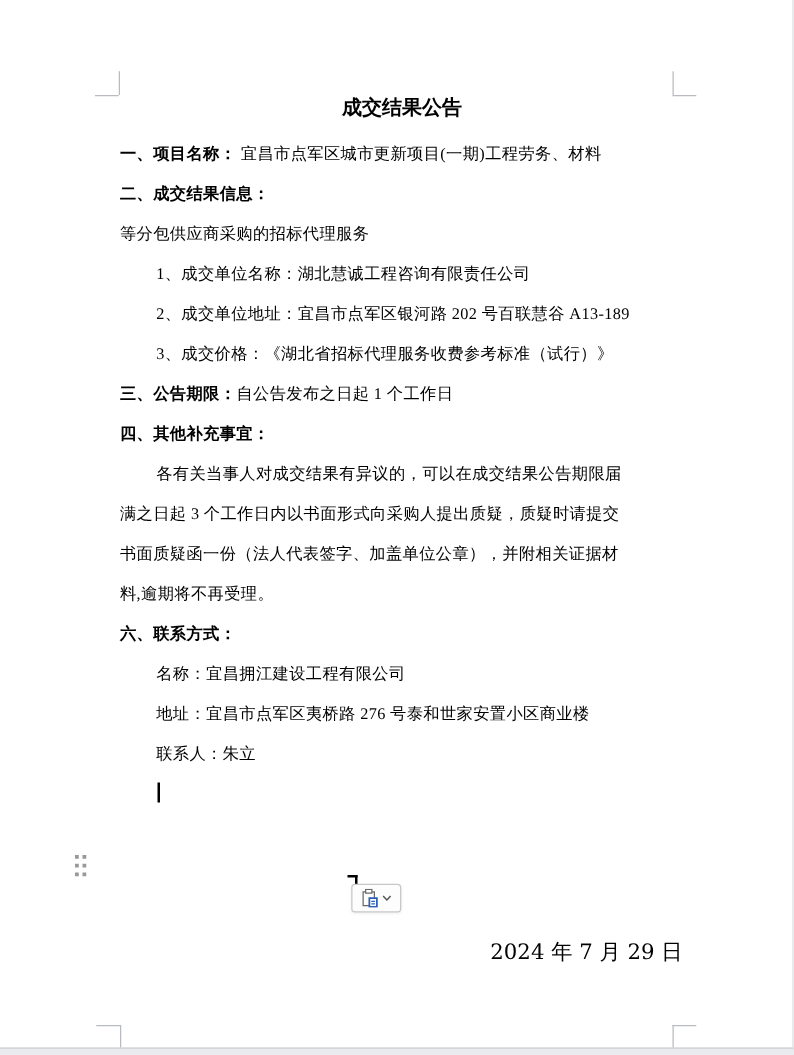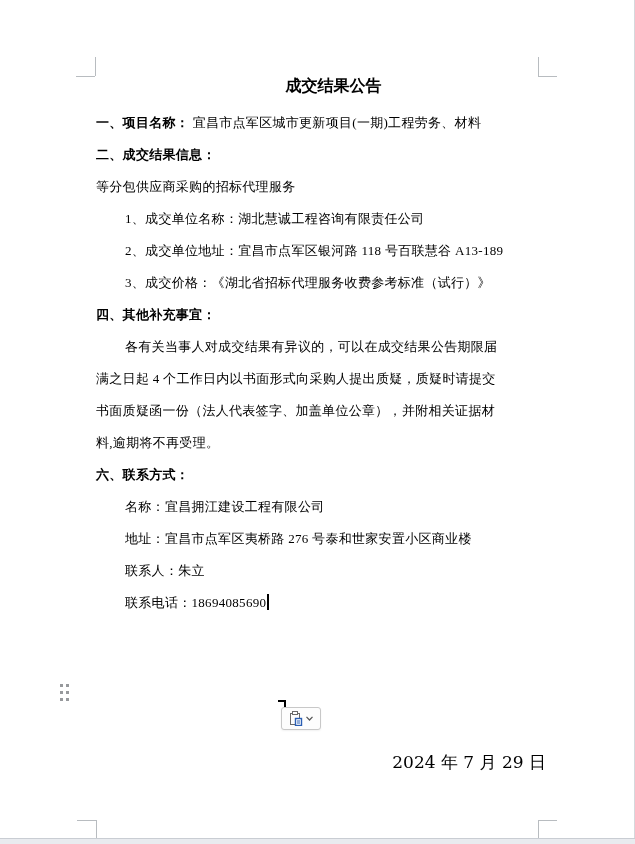--- a/index.html
+++ b/index.html
@@ -22,21 +22,21 @@
   }
   
   .crop{position:absolute;}
   .crop .v{position:absolute;width:1px;height:19px;background:#b8bcc0;}
   .crop .h{position:absolute;height:1px;width:19px;background:#b8bcc0;}
   .crop-tl .v{left:19px;top:0;}   .crop-tl .h{left:0;top:19px;}
   .crop-tr .v{left:0;top:0;}      .crop-tr .h{left:0;top:19px;}
   .crop-bl .h{left:0;top:0;}      .crop-bl .v{left:19px;top:0;}
   .crop-br .h{left:0;top:0;}      .crop-br .v{left:0;top:0;}
   .doc-title{
-    position:absolute;left:112px;top:71px;width:443px;height:30px;
+    position:absolute;left:100px;top:71px;width:443px;height:30px;
     line-height:30px;text-align:center;
     font-size:16px;font-weight:700;color:#000;white-space:nowrap;
   }
   .lines{
     position:absolute;left:96px;top:107px;width:460px;
   }
   .line{
     height:32px;line-height:32px;font-size:13px;color:#000;
     white-space:nowrap;letter-spacing:0.3px;font-family:Liberation Serif, serif;
   }
@@ -88,32 +88,33 @@
       <span class="h"></span>
     </div>
 
   <div class="doc-title">成交结果公告</div>
 
   <div class="lines" id="lines">
       <div class="line" style="padding-left: 0px;"><span class="lbl">一、项目名称：</span><span> 宜昌市点军区城市更新项目(一期)工程劳务、材料</span></div>
       <div class="line" style="padding-left: 0px;"><span class="lbl">二、成交结果信息：</span></div>
       <div class="line" style="padding-left: 0px;"><span>等分包供应商采购的招标代理服务</span></div>
       <div class="line" style="padding-left: 29px;"><span>1、成交单位名称：湖北慧诚工程咨询有限责任公司</span></div>
-      <div class="line" style="padding-left: 29px;"><span>2、成交单位地址：宜昌市点军区银河路 118 号百联慧谷 A13-189</span></div>
+      <div class="line" style="padding-left: 29px;"><span>2、成交单位地址：宜昌市点军区银河路 202 号百联慧谷 A13-189</span></div>
       <div class="line" style="padding-left: 29px;"><span>3、成交价格：《湖北省招标代理服务收费参考标准（试行）》</span></div>
+      <div class="line" style="padding-left: 0px;"><span class="lbl">三、公告期限：</span><span>自公告发布之日起 1 个工作日</span></div>
       <div class="line" style="padding-left: 0px;"><span class="lbl">四、其他补充事宜：</span></div>
       <div class="line" style="padding-left: 29px;"><span>各有关当事人对成交结果有异议的，可以在成交结果公告期限届</span></div>
-      <div class="line" style="padding-left: 0px;"><span>满之日起 4 个工作日内以书面形式向采购人提出质疑，质疑时请提交</span></div>
+      <div class="line" style="padding-left: 0px;"><span>满之日起 3 个工作日内以书面形式向采购人提出质疑，质疑时请提交</span></div>
       <div class="line" style="padding-left: 0px;"><span>书面质疑函一份（法人代表签字、加盖单位公章），并附相关证据材</span></div>
       <div class="line" style="padding-left: 0px;"><span>料,逾期将不再受理。</span></div>
       <div class="line" style="padding-left: 0px;"><span class="lbl">六、联系方式：</span></div>
       <div class="line" style="padding-left: 29px;"><span>名称：宜昌拥江建设工程有限公司</span></div>
       <div class="line" style="padding-left: 29px;"><span>地址：宜昌市点军区夷桥路 276 号泰和世家安置小区商业楼</span></div>
       <div class="line" style="padding-left: 29px;"><span>联系人：朱立</span></div>
-      <div class="line" style="padding-left: 29px;"><span>联系电话：18694085690</span><span class="caret"></span></div>
+      <div class="line" style="padding-left: 29px;"><span class="caret"></span></div>
     </div>
 
   <div class="drag-handle">
     <i></i>
       <i></i>
       <i></i>
       <i></i>
       <i></i>
       <i></i>
   </div>

